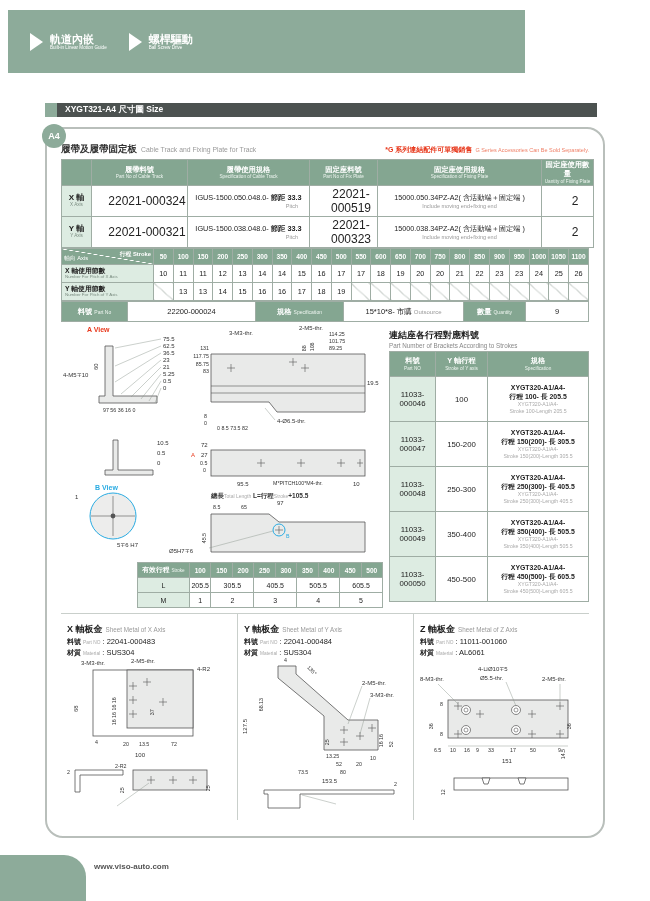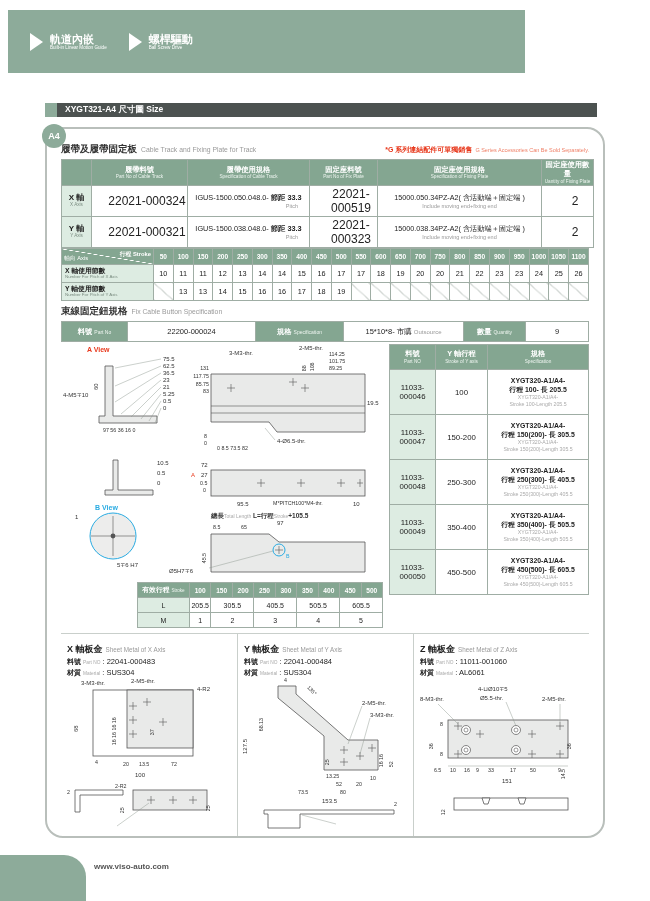--- a/index.html
+++ b/index.html
@@ -306,24 +306,20 @@
           <td class="pv diag"></td>
           <td class="pv diag"></td>
           <td class="pv diag"></td>
           <td class="pv diag"></td>
           <td class="pv diag"></td>
           <td class="pv diag"></td>
         </tr>
   </tbody>
     </table>
 
-  <div class="sec-title">
-    <span class="cn">束線固定鈕規格</span>
-    <span class="en">Fix Cable Button Specification</span>
-  </div>
   <table class="t3">
     <colgroup>
         <col style="width:66px">
         <col style="width:128px">
         <col style="width:88px">
         <col style="width:120px">
         <col style="width:62px">
         <col>
       </colgroup>
     <tbody>
@@ -472,20 +468,24 @@
               <td colspan="2">2</td>
               <td colspan="2">3</td>
               <td colspan="2">4</td>
               <td colspan="2">5</td>
             </tr>
       </tbody>
         </table>
     </div>
 
     <div class="brk-right">
+      <div class="bp-title">
+        <span class="cn">連結座各行程對應料號</span>
+        <span class="en">Part Number of Brackets According to Strokes</span>
+      </div>
       <table class="bpt">
         <colgroup>
             <col style="width:46px">
             <col style="width:52px">
             <col>
           </colgroup>
         <tbody>
             <tr>
           <td class="gh">
                 <div class="cn">料號</div>

